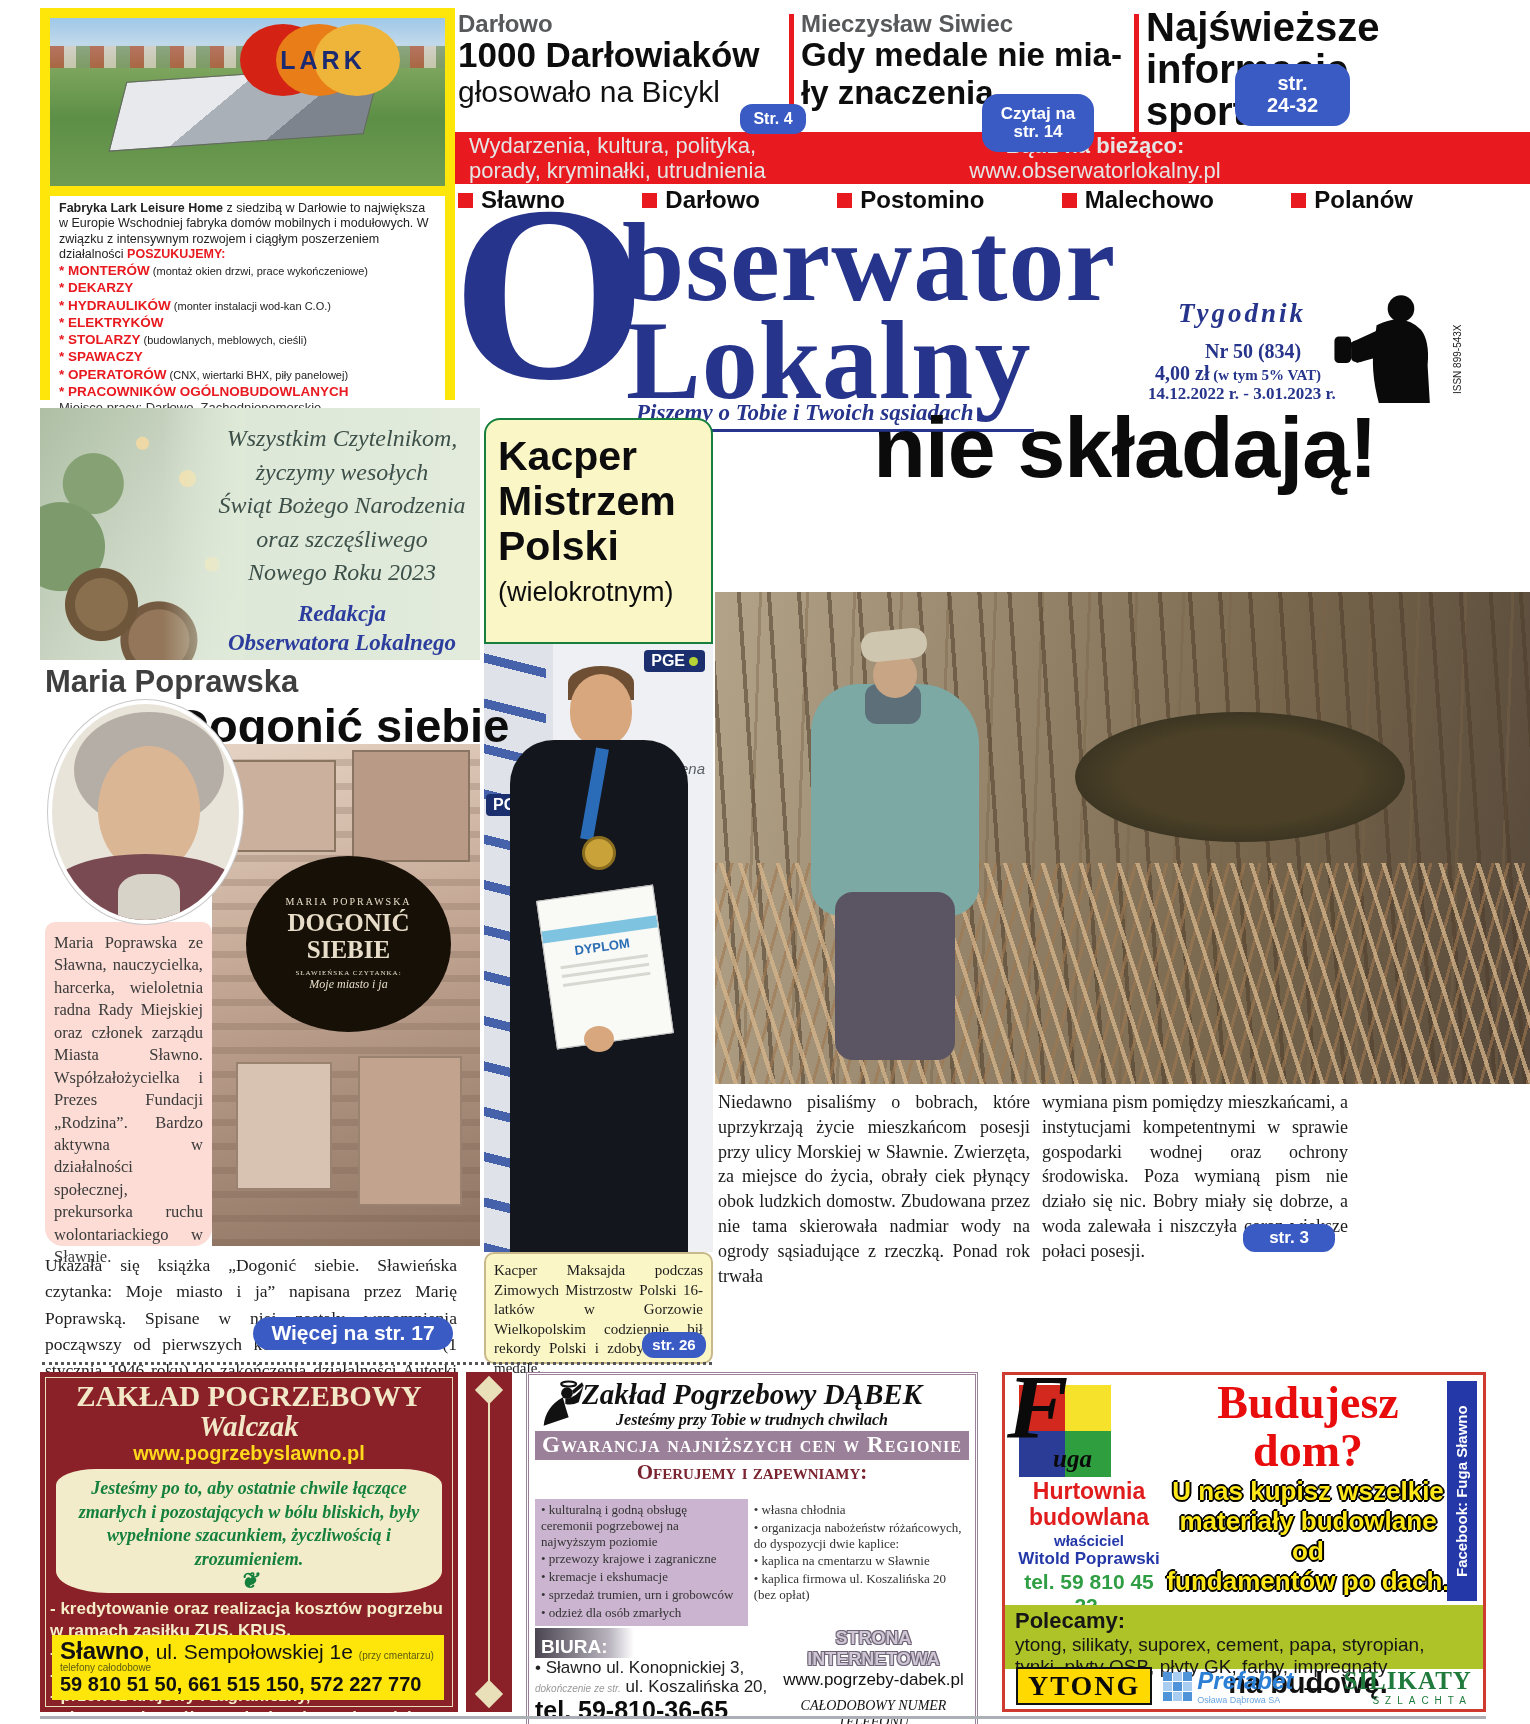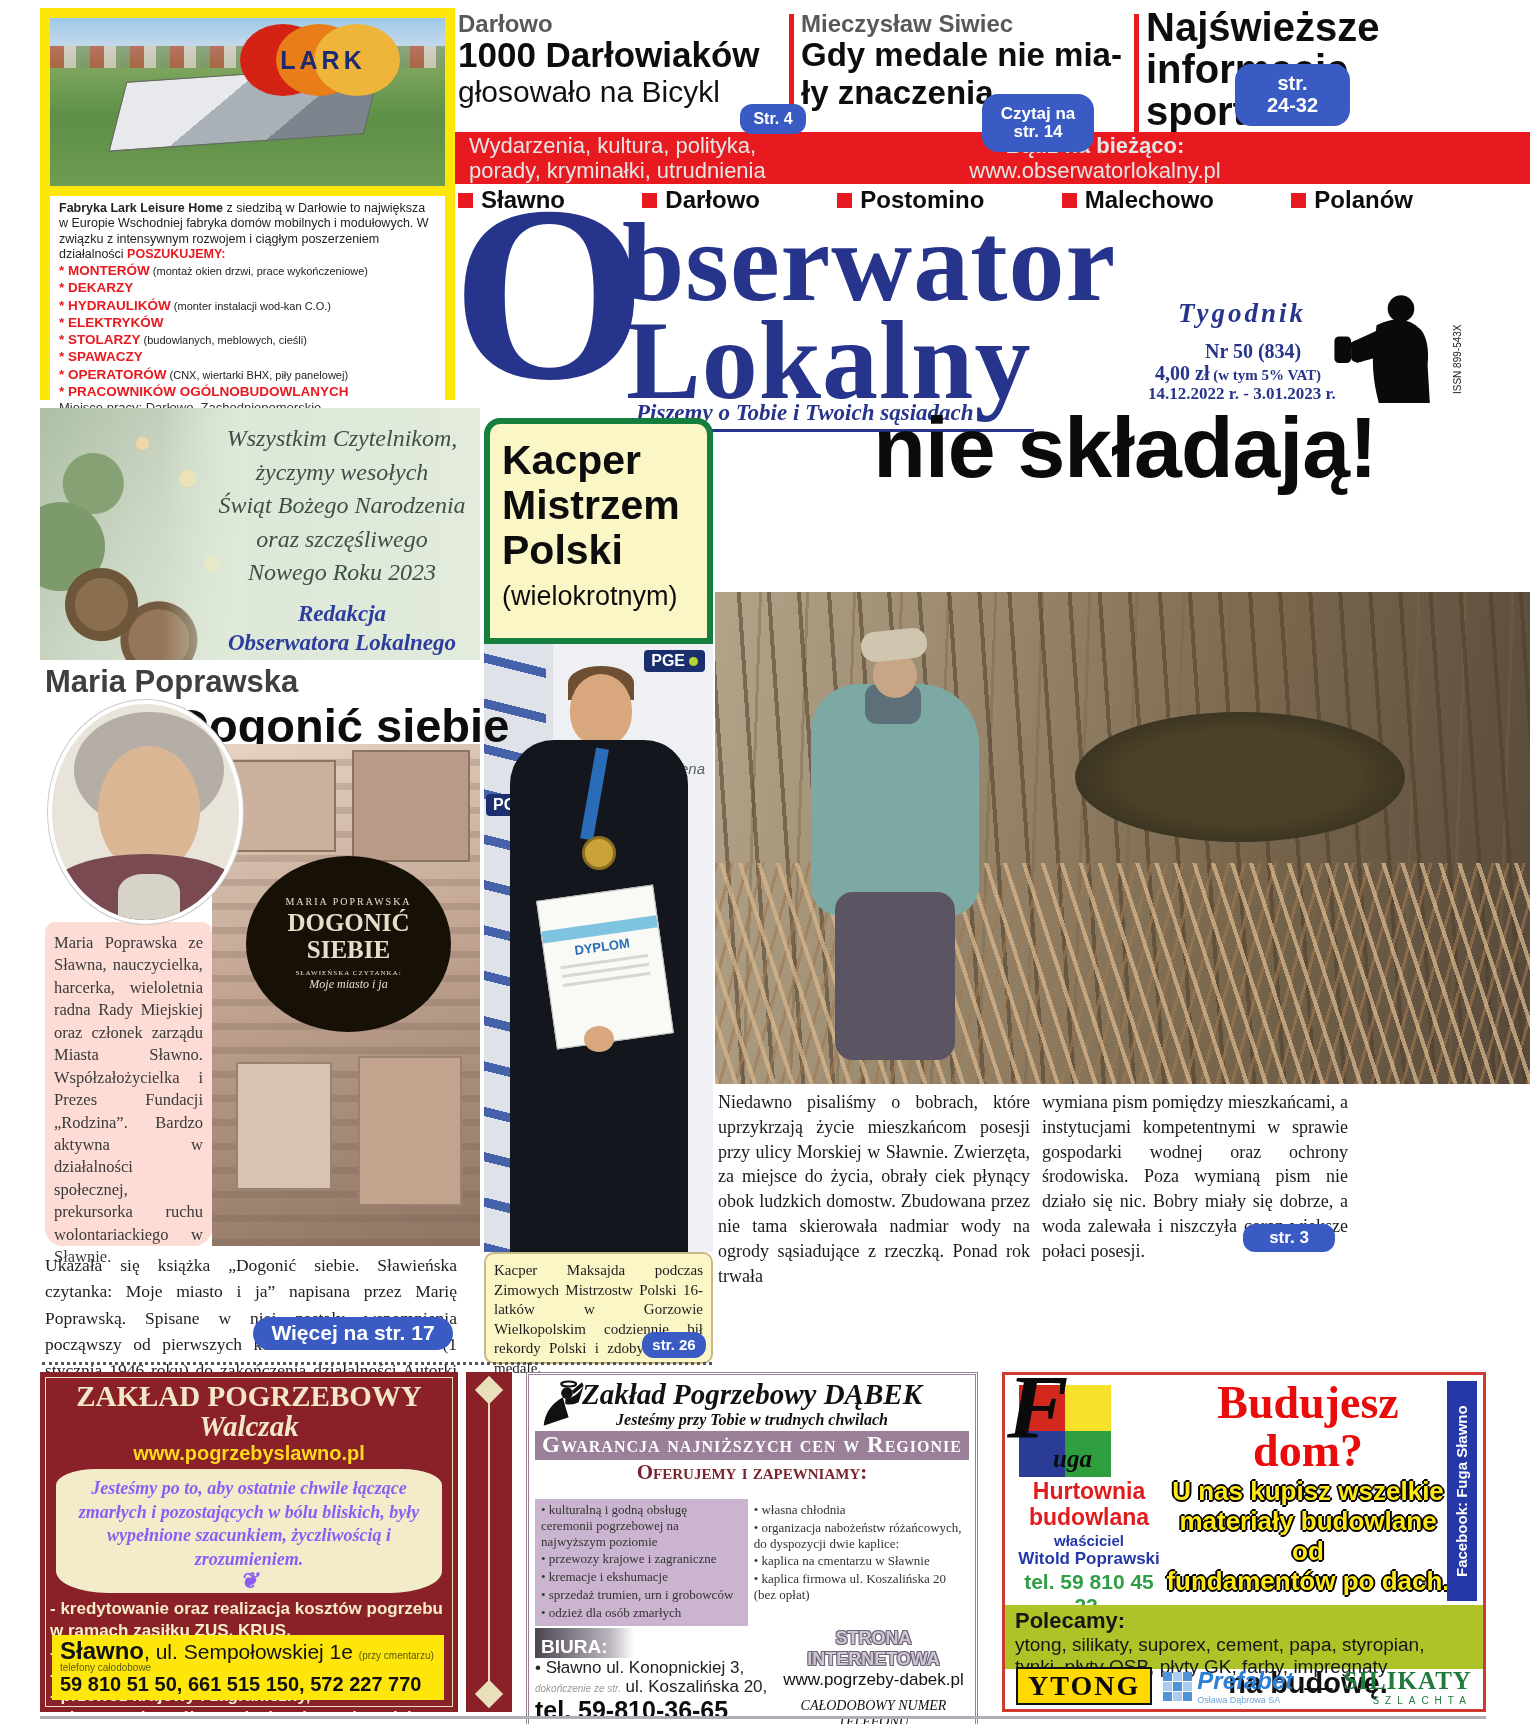--- a/index.html
+++ b/index.html
@@ -55,21 +55,21 @@
    radial-gradient(circle at 26% 30%,#86a174 0 30px,transparent 31px),
    radial-gradient(circle at 72% 28%,#f2dfa8 0 8px,transparent 9px),
    radial-gradient(circle at 50% 14%,#eed9a6 0 6px,transparent 7px),
    radial-gradient(circle at 84% 62%,#f5e6b0 0 7px,transparent 8px),
    linear-gradient(120deg,#aebfa5 0%,#cfd9c8 55%,#e0e9da 100%)}
 .wfade{position:absolute;left:0;top:0;width:205px;height:100%;background:linear-gradient(to right,transparent 60%,#e0ead9 100%)}
 .wtext{position:absolute;left:168px;top:14px;width:268px;text-align:center;
   font-style:italic;font-size:24px;line-height:1.4;color:#3d5049}
 .wsig{color:#2c3d9e;font-weight:bold;margin-top:10px;font-size:23px;line-height:1.25}
 
-.kacbox{left:484px;top:418px;width:229px;height:226px;background:#fbf6c6;border:6px solid #15803d;
+.kacbox{left:484px;top:418px;width:229px;height:226px;background:#fbf6c6;border:2px solid #15803d;
   border-radius:16px 16px 0 0;padding:14px 8px 0 12px}
 .kacbox .l{font-family:"Liberation Sans",sans-serif;font-weight:bold;font-size:41px;line-height:1.1;color:#0d0d0d}
 .kacbox .l4{font-family:"Liberation Sans",sans-serif;font-size:27px;margin-top:8px;color:#0d0d0d}
 .kphoto{left:484px;top:644px;width:229px;height:608px;overflow:hidden;background:linear-gradient(90deg,#dfe2e8 0 30%,#eef0f3 30% 100%)}
 .kswish{position:absolute;left:0;top:0;width:62px;height:100%;
   background:repeating-linear-gradient(14deg,#2a4ba0 0 9px,transparent 9px 44px);opacity:.85}
 .pge{position:absolute;font-family:"Liberation Sans",sans-serif;font-weight:bold;color:#fff;background:#1b2f6e;
   padding:2px 7px;border-radius:4px;font-size:16px}
 .pge::after{content:"";display:inline-block;width:9px;height:9px;border-radius:50%;background:#b5d334;margin-left:4px}
 .arena{position:absolute;font-family:"Liberation Sans",sans-serif;font-style:italic;color:#5a5f66;font-size:15px}
@@ -123,21 +123,21 @@
 .pinkbio{left:45px;top:922px;width:167px;height:324px;background:#fcdcd4;border-radius:10px 10px 18px 18px;
   padding:10px 9px;font-size:16.5px;line-height:1.36;text-align:justify;color:#3a3a3a;z-index:2}
 .mpara{left:45px;top:1252px;width:412px;font-size:17.5px;line-height:1.5;text-align:justify;color:#222}
 .dotsep{border-top:3px dotted #555}
 
 .walczak{left:40px;top:1372px;width:418px;height:340px;background:#8a2028;padding:9px 10px;overflow:hidden}
 .w-inner{position:absolute;inset:5px;border:1px solid #e9dfb8;pointer-events:none}
 .w-title{text-align:center;color:#f2e8c8;font-size:29px;font-weight:bold;line-height:1.05}
 .w-url{text-align:center;color:#ffd91c;font-family:"Liberation Sans",sans-serif;font-weight:bold;font-size:20px}
 .w-cream{margin:4px 6px 0 6px;background:#f3ecca;border-radius:40px 40px 52px 52px/16px 16px 22px 22px;
-  padding:8px 16px 4px 16px;color:#8b5cf6;font-weight:bold;font-style:italic;font-size:18px;line-height:1.32;text-align:center}
+  padding:8px 16px 4px 16px;color:#15803d;font-weight:bold;font-style:italic;font-size:18px;line-height:1.32;text-align:center}
 .w-list{margin-top:5px;color:#f5ecc8;font-family:"Liberation Sans",sans-serif;font-weight:bold;font-size:17px;line-height:1.28}
 .w-yellow{position:absolute;left:12px;bottom:12px;width:392px;background:#ffe60a;padding:3px 8px 5px 8px}
 .ribbon{left:466px;top:1372px;width:46px;height:340px;background:#8a2028}
 .ribbon .line{position:absolute;left:22px;top:14px;width:2px;height:312px;background:#e9dfb8}
 .ribbon .dia{position:absolute;left:13px;width:20px;height:20px;background:#e9dfb8;transform:rotate(45deg)}
 .dabek{left:526px;top:1372px;width:452px;height:392px;background:#fff;border:3px double #9b8099;padding:4px 6px}
 .d-band{background:#9b8099;color:#fff;text-align:center;font-variant:small-caps;font-weight:bold;
   font-size:23px;letter-spacing:1px;line-height:1.25;margin-top:2px}
 .d-offer{text-align:center;color:#7a2430;font-variant:small-caps;font-weight:bold;font-size:21px;line-height:1.2}
 .d-cols{display:flex;margin-top:14px}

